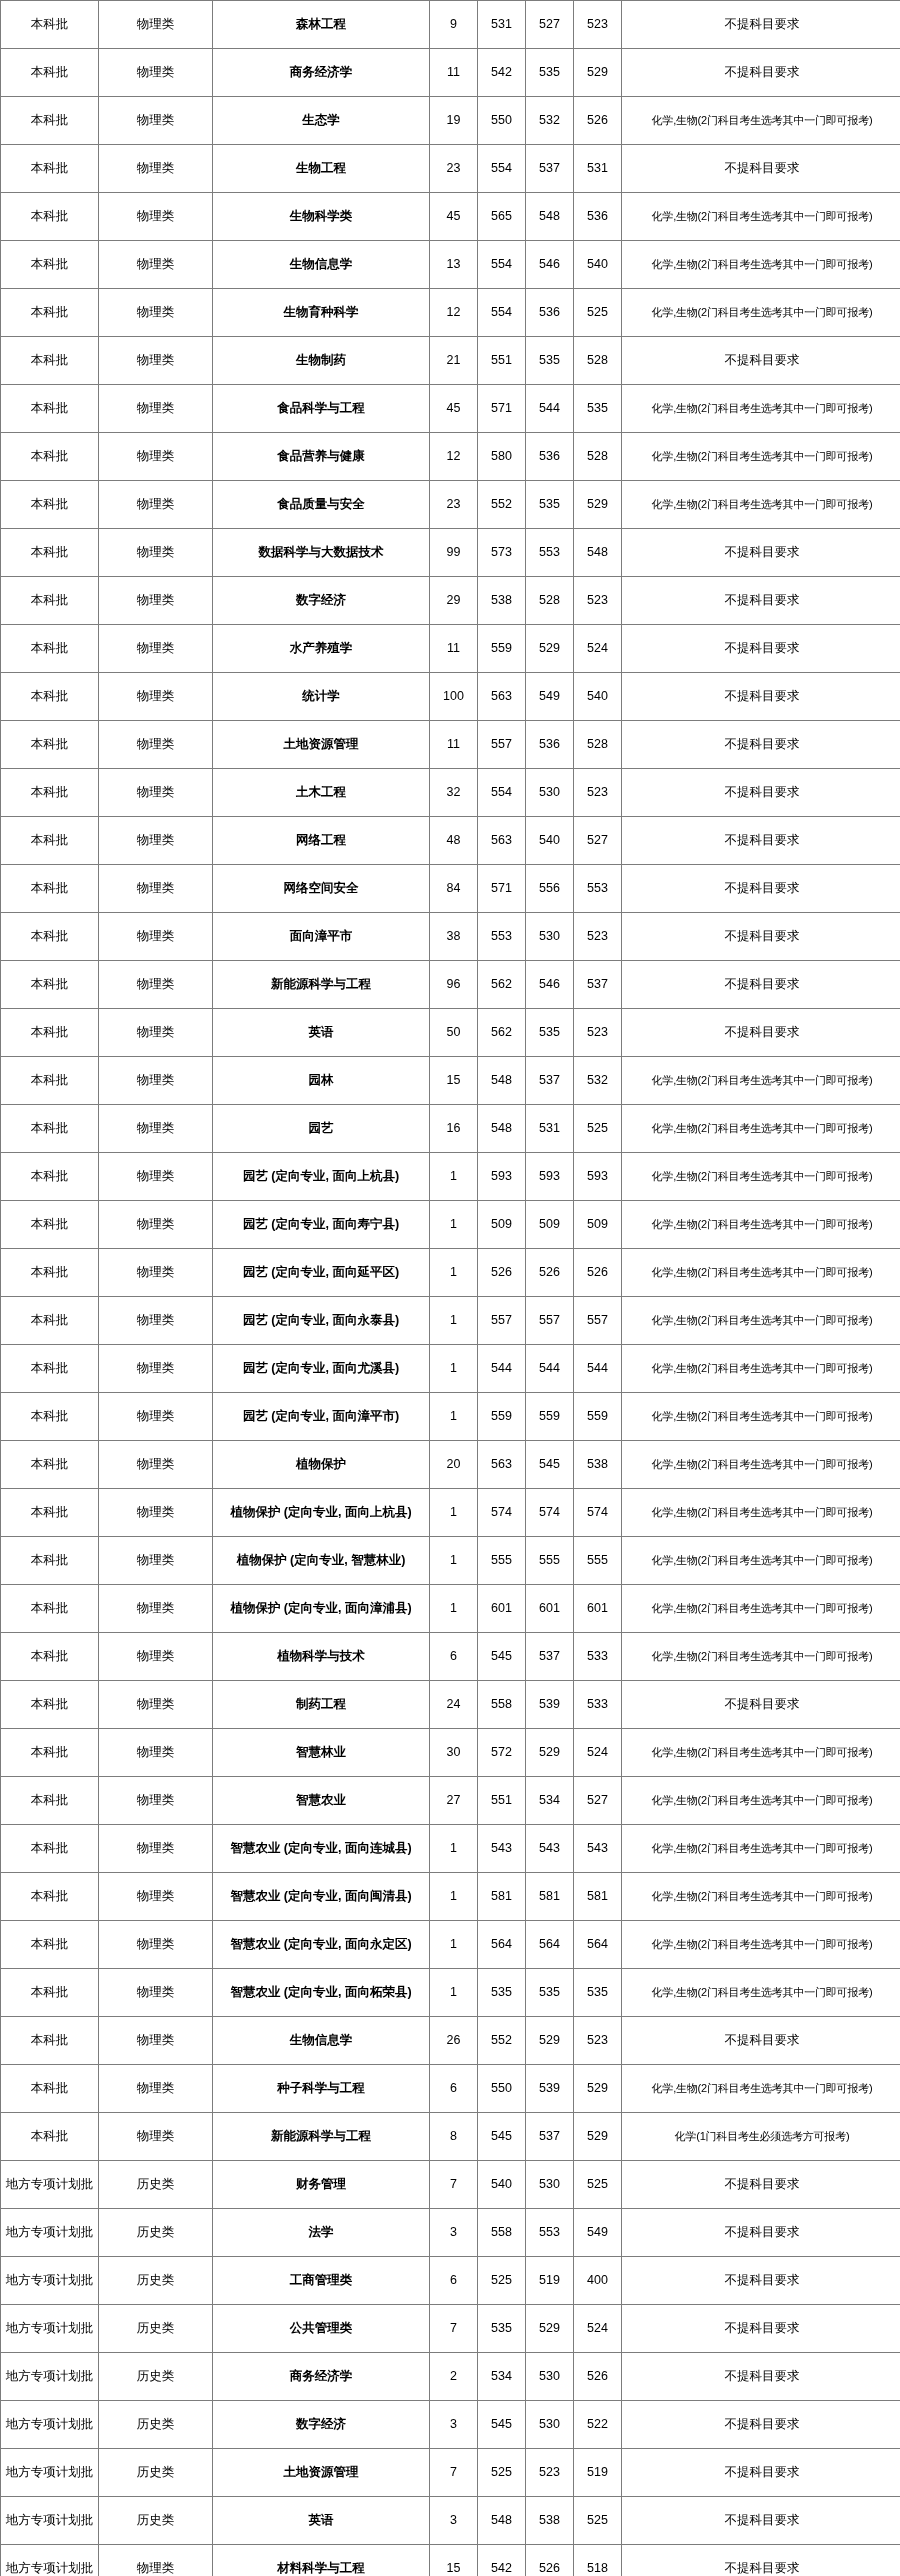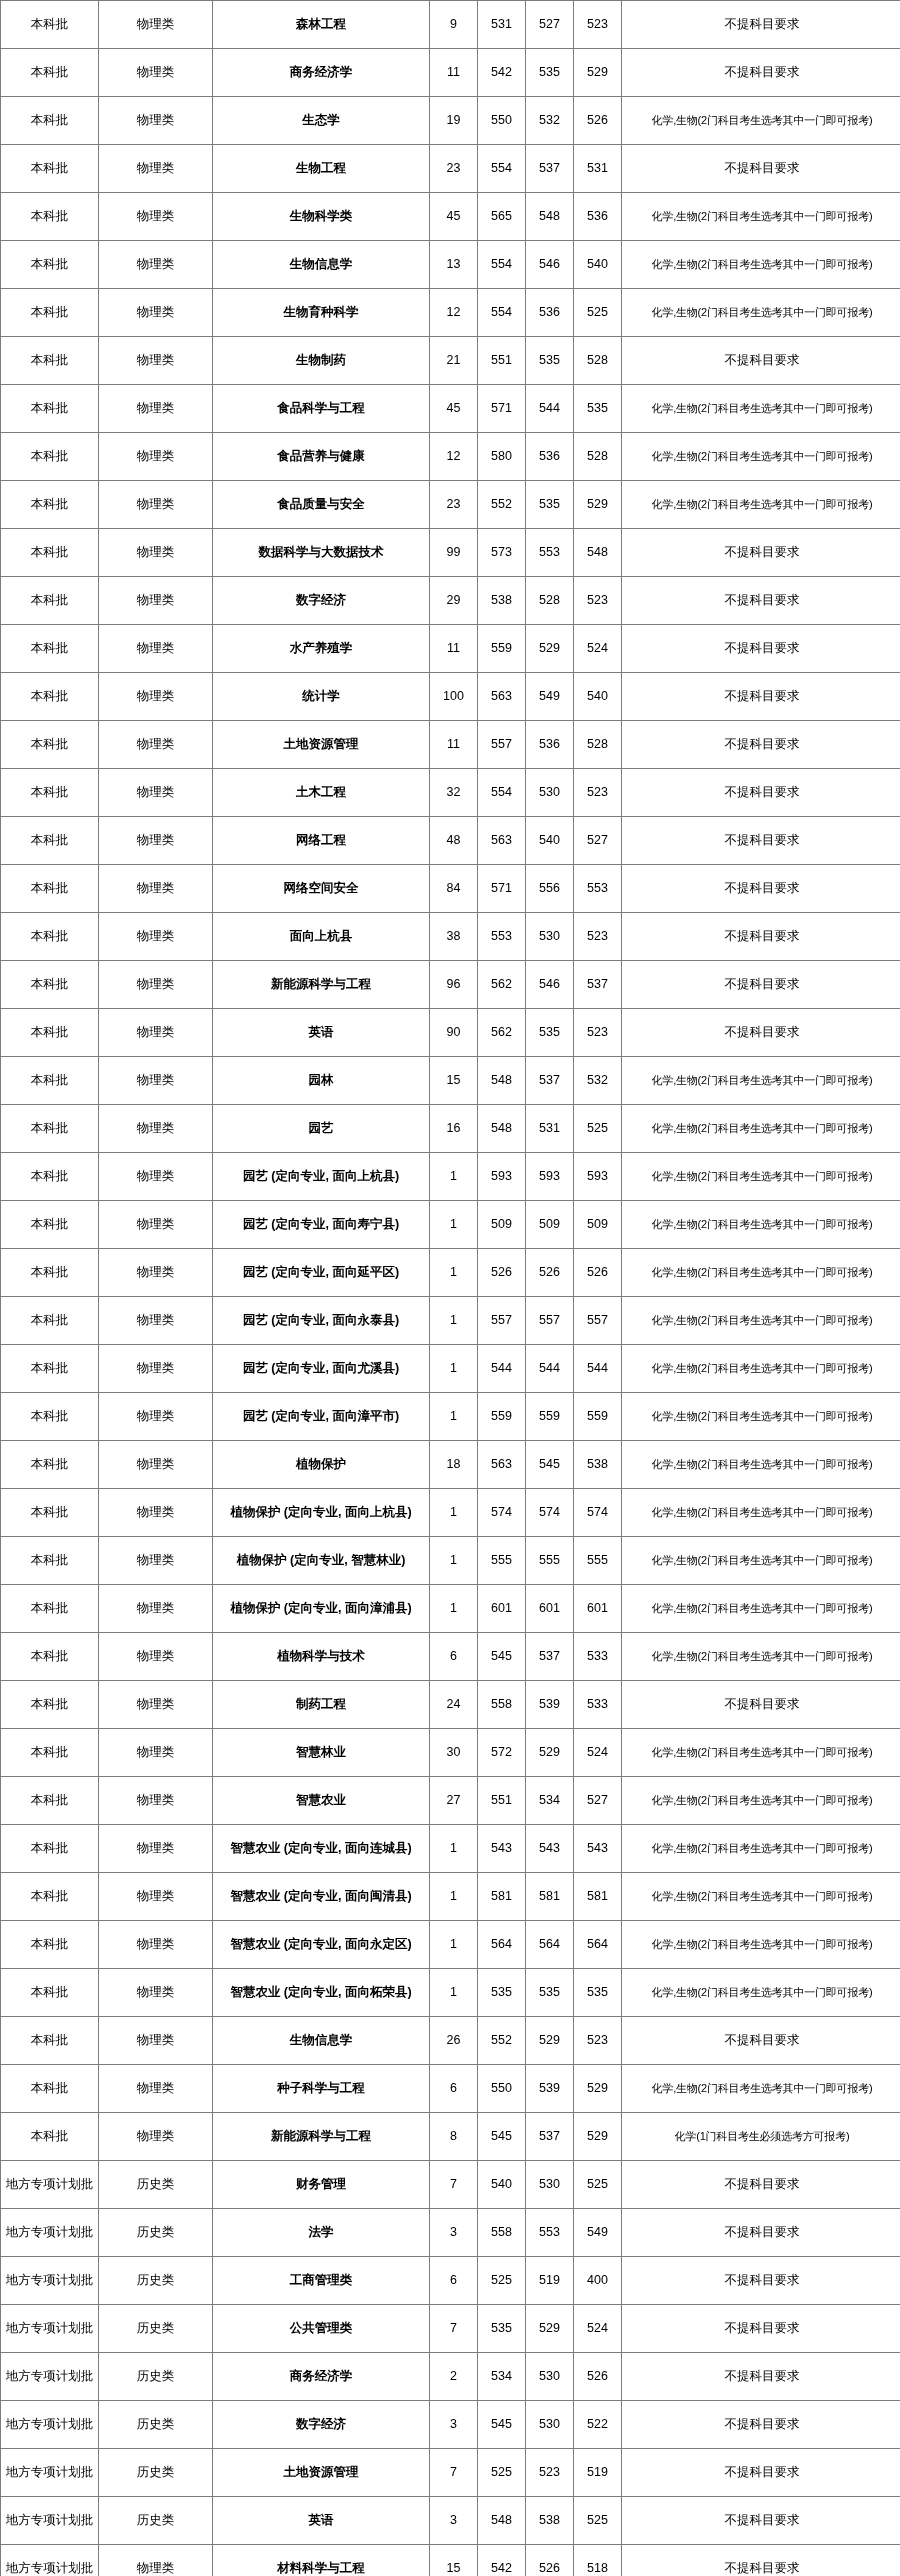--- a/index.html
+++ b/index.html
@@ -247,42 +247,42 @@
         <td class="cell-major">网络空间安全</td>
         <td class="cell-num">84</td>
         <td class="cell-num">571</td>
         <td class="cell-num">556</td>
         <td class="cell-num">553</td>
         <td class="cell-req">不提科目要求</td>
       </tr>
       <tr>
         <td class="cell-batch">本科批</td>
         <td class="cell-cat">物理类</td>
-        <td class="cell-major">面向上杭县</td>
+        <td class="cell-major">面向漳平市</td>
         <td class="cell-num">38</td>
         <td class="cell-num">553</td>
         <td class="cell-num">530</td>
         <td class="cell-num">523</td>
         <td class="cell-req">不提科目要求</td>
       </tr>
       <tr>
         <td class="cell-batch">本科批</td>
         <td class="cell-cat">物理类</td>
         <td class="cell-major">新能源科学与工程</td>
         <td class="cell-num">96</td>
         <td class="cell-num">562</td>
         <td class="cell-num">546</td>
         <td class="cell-num">537</td>
         <td class="cell-req">不提科目要求</td>
       </tr>
       <tr>
         <td class="cell-batch">本科批</td>
         <td class="cell-cat">物理类</td>
         <td class="cell-major">英语</td>
-        <td class="cell-num">90</td>
+        <td class="cell-num">50</td>
         <td class="cell-num">562</td>
         <td class="cell-num">535</td>
         <td class="cell-num">523</td>
         <td class="cell-req">不提科目要求</td>
       </tr>
       <tr>
         <td class="cell-batch">本科批</td>
         <td class="cell-cat">物理类</td>
         <td class="cell-major">园林</td>
         <td class="cell-num">15</td>
@@ -358,21 +358,21 @@
         <td class="cell-num">1</td>
         <td class="cell-num">559</td>
         <td class="cell-num">559</td>
         <td class="cell-num">559</td>
         <td class="cell-req long">化学,生物(2门科目考生选考其中一门即可报考)</td>
       </tr>
       <tr>
         <td class="cell-batch">本科批</td>
         <td class="cell-cat">物理类</td>
         <td class="cell-major">植物保护</td>
-        <td class="cell-num">18</td>
+        <td class="cell-num">20</td>
         <td class="cell-num">563</td>
         <td class="cell-num">545</td>
         <td class="cell-num">538</td>
         <td class="cell-req long">化学,生物(2门科目考生选考其中一门即可报考)</td>
       </tr>
       <tr>
         <td class="cell-batch">本科批</td>
         <td class="cell-cat">物理类</td>
         <td class="cell-major">植物保护 (定向专业, 面向上杭县)</td>
         <td class="cell-num">1</td>

